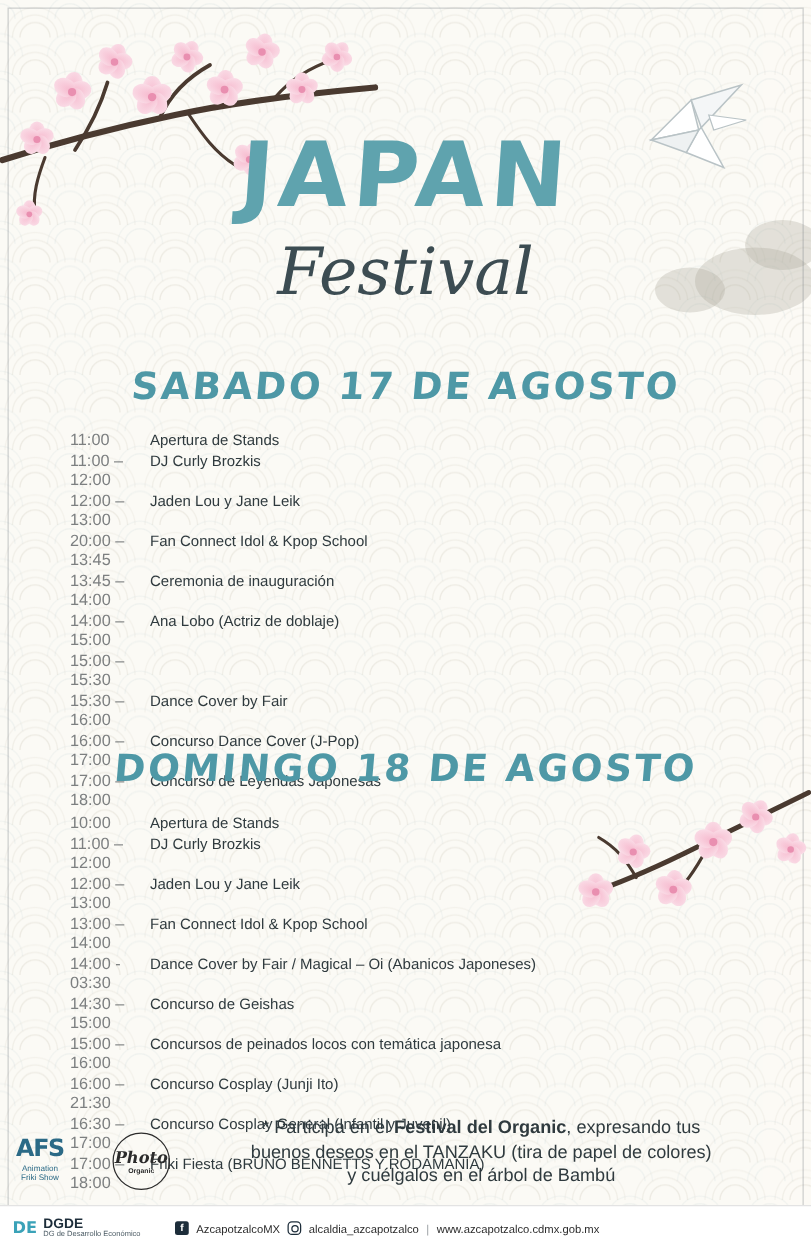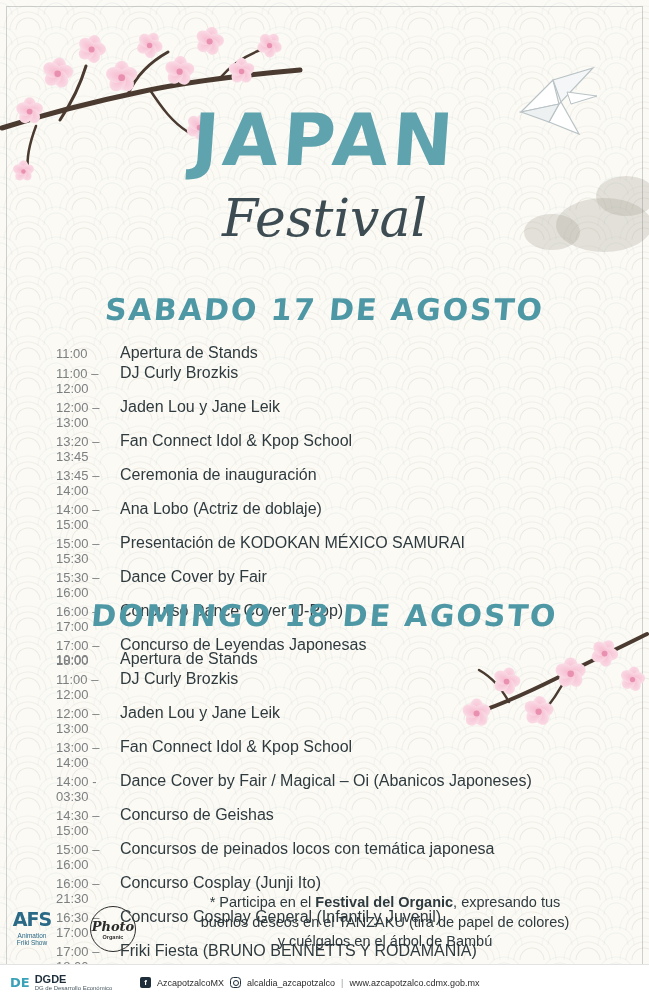--- a/index.html
+++ b/index.html
@@ -128,21 +128,21 @@
   .row .time {
     width: 120px;
     min-width: 120px;
     text-align: left;
     padding-left: 56px;
     font-size: 13px;
     color: #7c7f80;
     font-family: "Liberation Sans", sans-serif;
   }
   .row .event {
-    font-size: 16px;
+    font-size: 12px;
     color: #2f3a3e;
     font-family: "Liberation Sans", sans-serif;
     white-space: nowrap;
   }
 
   
   .note {
     position: absolute;
     left: 140px;
     top: 893px;
@@ -447,34 +447,33 @@
     </div>
     <div class="row">
       <div class="time">11:00 – 12:00</div>
       <div class="event">DJ Curly Brozkis</div>
     </div>
     <div class="row">
       <div class="time">12:00 – 13:00</div>
       <div class="event">Jaden Lou y Jane Leik</div>
     </div>
     <div class="row">
-      <div class="time">13:20 – 13:45</div>
+      <div class="time">20:00 – 13:45</div>
       <div class="event">Fan Connect Idol &amp; Kpop School</div>
     </div>
     <div class="row">
       <div class="time">13:45 – 14:00</div>
       <div class="event">Ceremonia de inauguración</div>
     </div>
     <div class="row">
       <div class="time">14:00 – 15:00</div>
       <div class="event">Ana Lobo (Actriz de doblaje)</div>
     </div>
     <div class="row">
       <div class="time">15:00 – 15:30</div>
-      <div class="event">Presentación de KODOKAN MÉXICO SAMURAI</div>
     </div>
     <div class="row">
       <div class="time">15:30 – 16:00</div>
       <div class="event">Dance Cover by Fair</div>
     </div>
     <div class="row">
       <div class="time">16:00 – 17:00</div>
       <div class="event">Concurso Dance Cover (J-Pop)</div>
     </div>
     <div class="row">

